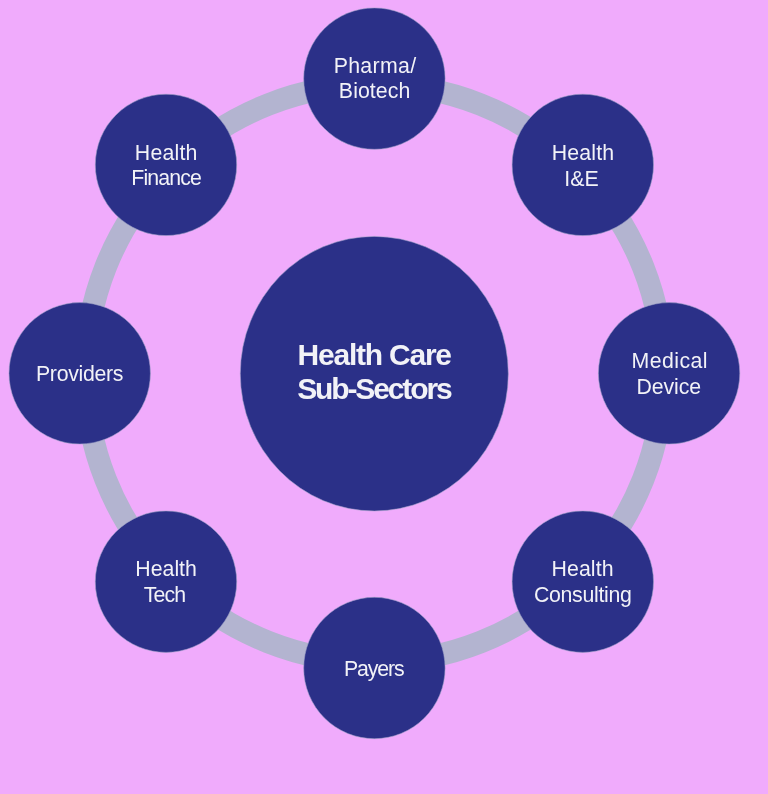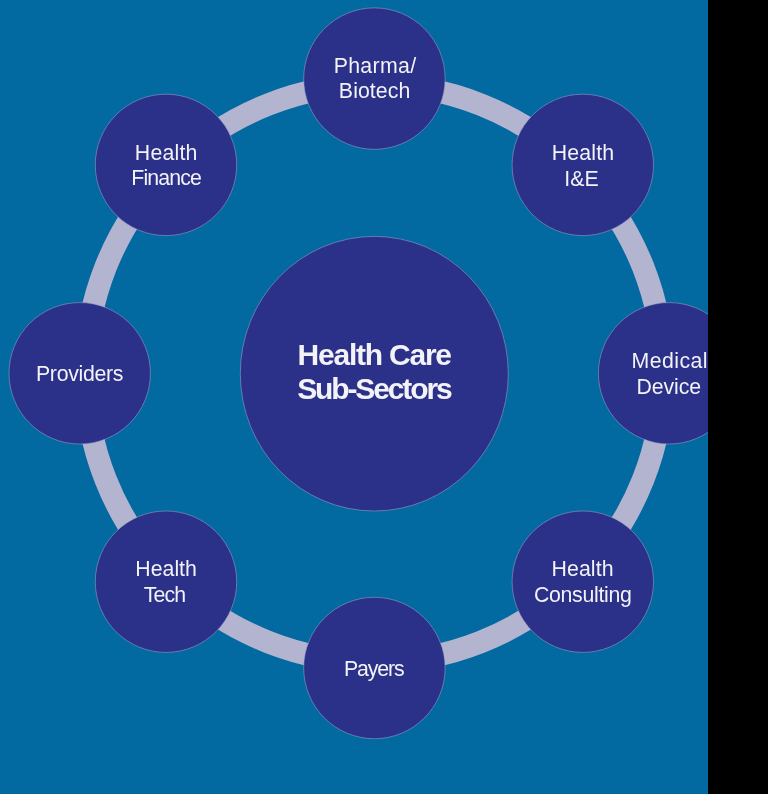--- a/index.html
+++ b/index.html
@@ -1,16 +1,16 @@
 <!DOCTYPE html>
 <html><head>
 <meta charset="utf-8">
 <style>
   html,body{margin:0;padding:0;background:#000;}
-  #stage{position:relative;width:708px;height:794px;background:#0369a1;overflow:hidden;}
+  #stage{position:relative;width:768px;height:794px;background:#f0abfc;overflow:hidden;}
   text{font-family:"Liberation Sans",sans-serif;fill:#f2f2f7;}
   .b{font-weight:bold;fill:#ffffff;}
 </style>
 </head>
 <body>
 <div id="stage">
   <svg width="768" height="794" viewBox="0 0 768 794">
     <circle cx="374.4" cy="373.3" r="289" fill="none" stroke="#b3b4d0" stroke-width="22.5"></circle>
     <g fill="#2b3088" stroke="#9fa3c6" stroke-width="1" stroke-opacity="0.55">
       <ellipse cx="374.3" cy="373.7" rx="134" ry="137.3"></ellipse>

